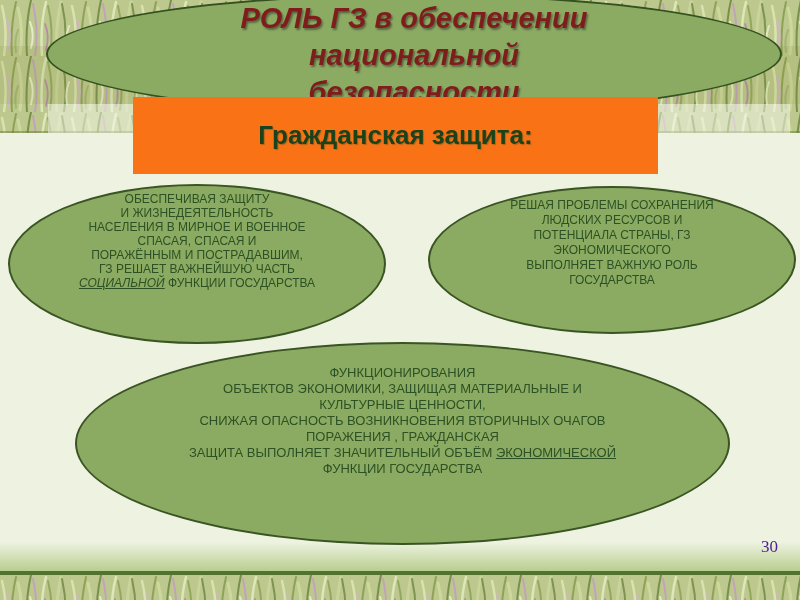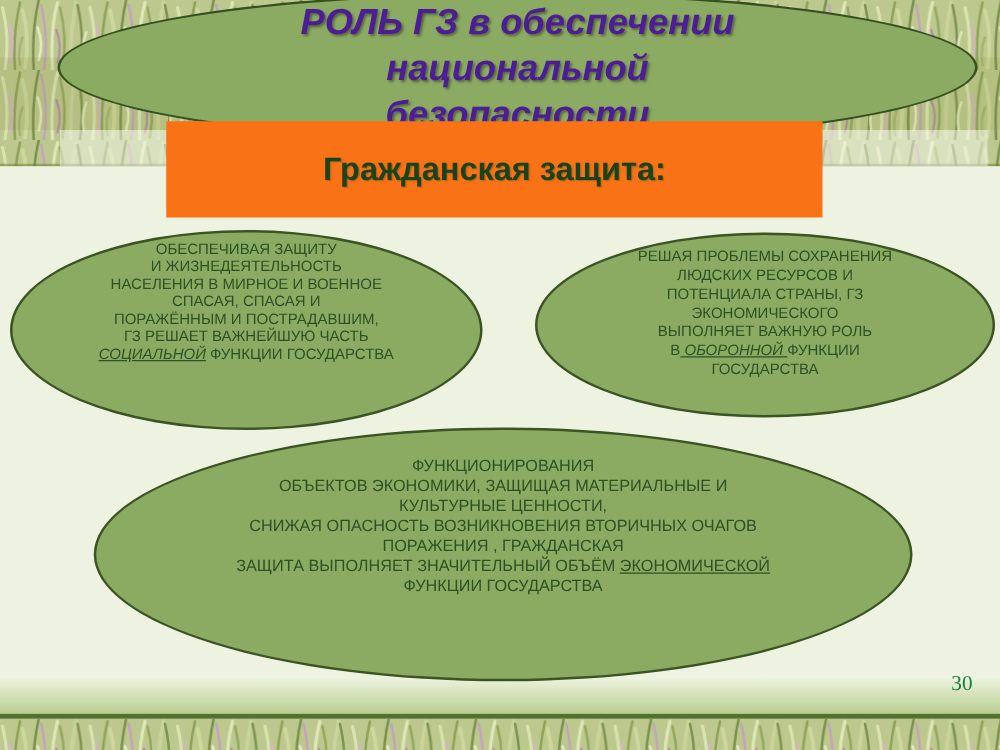--- a/index.html
+++ b/index.html
@@ -13,21 +13,21 @@
     background:rgba(110,130,60,.55);z-index:2;}
 
   .olive-tint{position:absolute;left:0;top:46px;width:800px;height:58px;
     background:rgba(125,135,45,.13);z-index:2;}
   .wash-strip{position:absolute;left:48px;top:104px;width:742px;height:29px;
     background:rgba(245,248,235,.5);z-index:2;}
 
   .title-ellipse{position:absolute;left:46px;top:-6px;width:732px;height:116px;
     background:#8cab62;border:2px solid #34511f;border-radius:50%;z-index:3;}
   .title-text{position:absolute;left:0;right:0;top:4px;text-align:center;
-    font-size:29px;line-height:37px;font-weight:bold;font-style:italic;color:#4c1d95;
+    font-size:29px;line-height:37px;font-weight:bold;font-style:italic;color:#7f1d1d;
     text-shadow:1.5px 1.5px 2px rgba(55,60,45,.6);}
 
   .banner{position:absolute;left:133px;top:97px;width:525px;height:77px;
     background:#f97316;z-index:4;display:flex;align-items:center;justify-content:center;}
   .banner-label{font-size:26px;font-weight:bold;color:#1b421b;
     text-shadow:1px 1px 1px rgba(40,70,30,.35);}
 
   .bubble{position:absolute;background:#8cab62;border:2px solid #3a5424;
     border-radius:50%;z-index:5;box-sizing:border-box;}
   .bubble-left{left:8px;top:184px;width:378px;height:160px;}
@@ -40,21 +40,21 @@
   .etext-bottom{top:21px;font-size:13px;line-height:16px;}
   .hl-iu{font-style:italic;text-decoration:underline;}
   .hl-u{text-decoration:underline;}
 
   .bottom-gradient{position:absolute;left:0;top:542px;width:800px;height:29px;
     background:linear-gradient(to bottom,rgba(237,243,224,0),#b9ce90);z-index:1;}
   .bottom-line{position:absolute;left:0;top:571px;width:800px;height:4px;
     background:#52722f;z-index:2;}
 
   .page-number{position:absolute;right:22px;top:537px;z-index:6;
-    font-family:"Liberation Serif",serif;font-size:17px;color:#15803d;}
+    font-family:"Liberation Serif",serif;font-size:17px;color:#4c1d95;}
 </style>
 </head>
 <body>
 
 <div class="slide">
 
   <svg class="grass-band grass-top" width="800" height="133">
     <defs>
       <pattern id="gt" width="70" height="56" patternUnits="userSpaceOnUse">
         <rect width="70" height="56" fill="#bdc88e"></rect>
@@ -106,21 +106,20 @@
       </div>
   </div>
 
   <div class="bubble bubble-right">
     <div class="etext etext-right">
         <div>РЕШАЯ ПРОБЛЕМЫ СОХРАНЕНИЯ</div>
         <div>ЛЮДСКИХ РЕСУРСОВ И</div>
         <div>ПОТЕНЦИАЛА СТРАНЫ, ГЗ</div>
         <div>ЭКОНОМИЧЕСКОГО</div>
         <div>ВЫПОЛНЯЕТ ВАЖНУЮ РОЛЬ</div>
-        <div><span>В</span><span class="hl-iu"> ОБОРОННОЙ </span><span>ФУНКЦИИ</span></div>
         <div>ГОСУДАРСТВА</div>
       </div>
   </div>
 
   <div class="bubble bubble-bottom">
     <div class="etext etext-bottom">
         <div>ФУНКЦИОНИРОВАНИЯ</div>
         <div>ОБЪЕКТОВ ЭКОНОМИКИ, ЗАЩИЩАЯ МАТЕРИАЛЬНЫЕ И</div>
         <div>КУЛЬТУРНЫЕ ЦЕННОСТИ,</div>
         <div>СНИЖАЯ ОПАСНОСТЬ ВОЗНИКНОВЕНИЯ ВТОРИЧНЫХ ОЧАГОВ</div>

